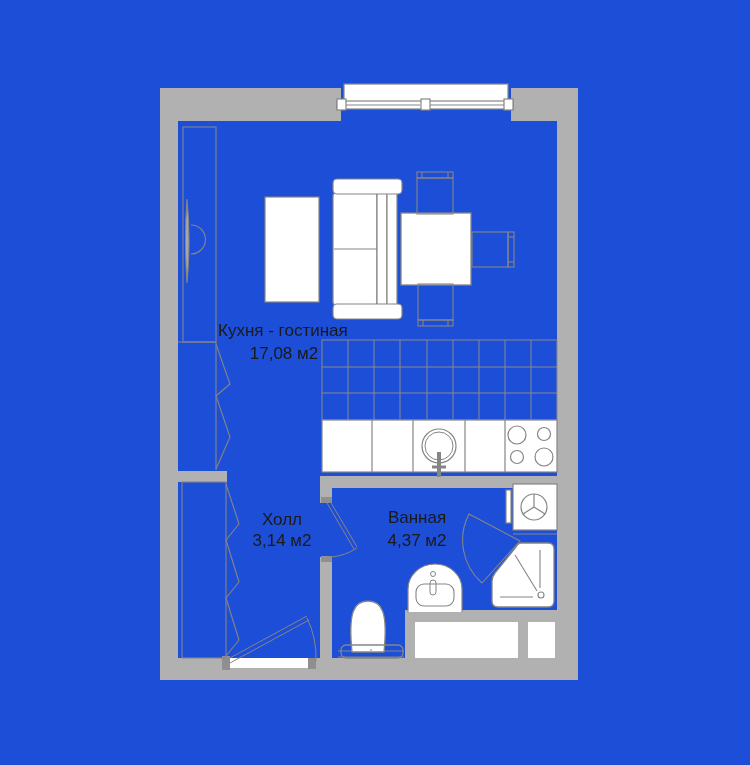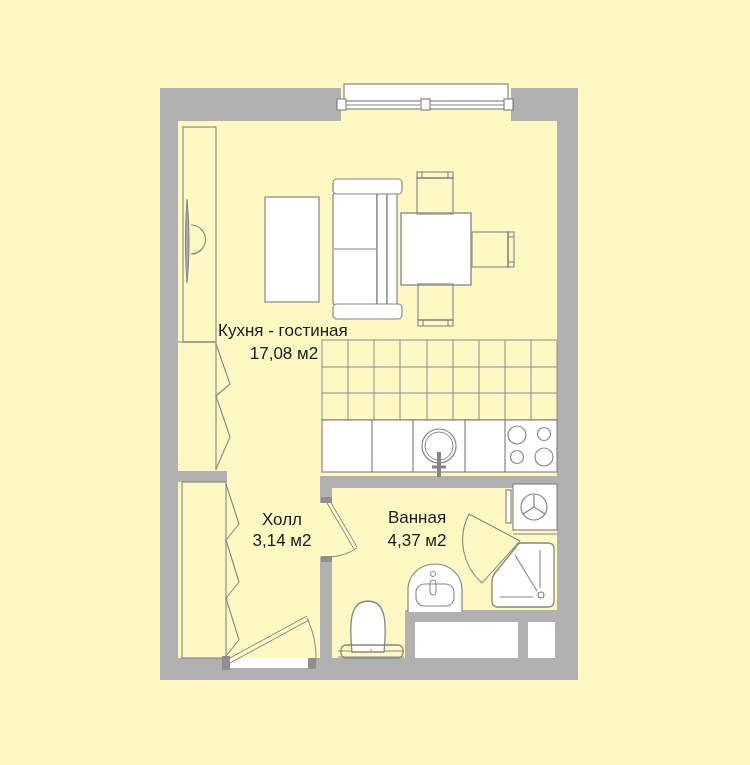--- a/index.html
+++ b/index.html
@@ -1,16 +1,16 @@
 <!DOCTYPE html>
 <html><head>
 <meta charset="utf-8">
 <style>
   html,body{margin:0;padding:0;background:#ffffff;}
-  #canvas{position:relative;width:750px;height:765px;background:#fef9c3;overflow:hidden;
+  #canvas{position:relative;width:750px;height:765px;background:#1d4ed8;overflow:hidden;
           font-family:"Liberation Sans", sans-serif;}
   svg{position:absolute;left:0;top:0;}
   svg text{font-family:"Liberation Sans", sans-serif;fill:#1a1a1a;}
   .room-name{font-size:17px;}
   .room-area{font-size:17px;}
 </style>
 </head>
 <body>
 
 <div id="canvas">

